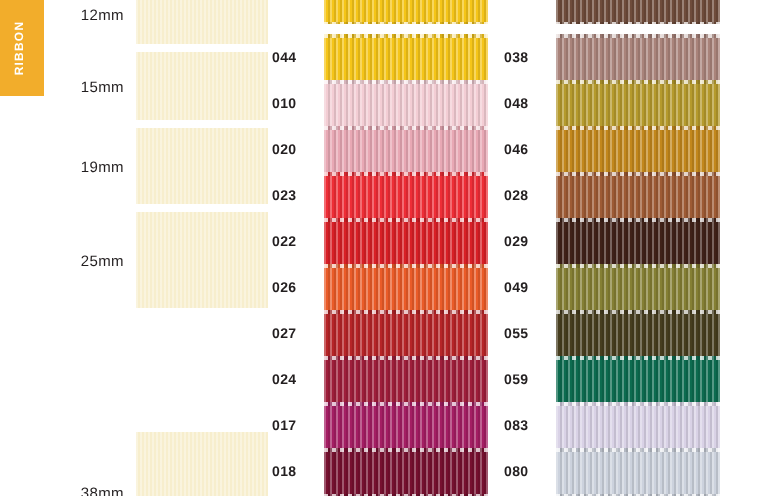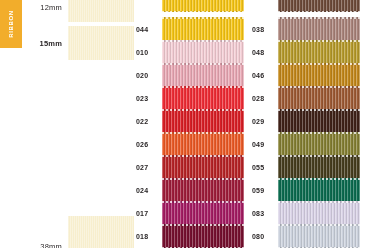--- a/index.html
+++ b/index.html
@@ -112,22 +112,34 @@
   <span class="vtext">RIBBON</span>
 </div>
 
 <div class="col" id="col-widths">
     <div class="row" style="top: -8px; height: 30px;">
       <div class="lbl">12mm</div>
       <div class="wswatch" style="background: rgb(247, 238, 205);">
         <div class="rib fine"></div>
       </div>
     </div>
-    <div class="row" style="top: 26px; height: 34px; font-weight: bold;">
+    <div class="row" style="top: 26px; height: 34px;">
       <div class="lbl">15mm</div>
+      <div class="wswatch" style="background: rgb(247, 238, 205);">
+        <div class="rib fine"></div>
+      </div>
+    </div>
+    <div class="row" style="top: 64px; height: 38px;">
+      <div class="lbl">19mm</div>
+      <div class="wswatch" style="background: rgb(247, 238, 205);">
+        <div class="rib fine"></div>
+      </div>
+    </div>
+    <div class="row" style="top: 106px; height: 48px;">
+      <div class="lbl">25mm</div>
       <div class="wswatch" style="background: rgb(247, 238, 205);">
         <div class="rib fine"></div>
       </div>
     </div>
     <div class="row" style="top: 216px; height: 60px;">
       <div class="lbl">38mm</div>
       <div class="wswatch" style="background: rgb(247, 238, 205);">
         <div class="rib fine"></div>
       </div>
     </div>

